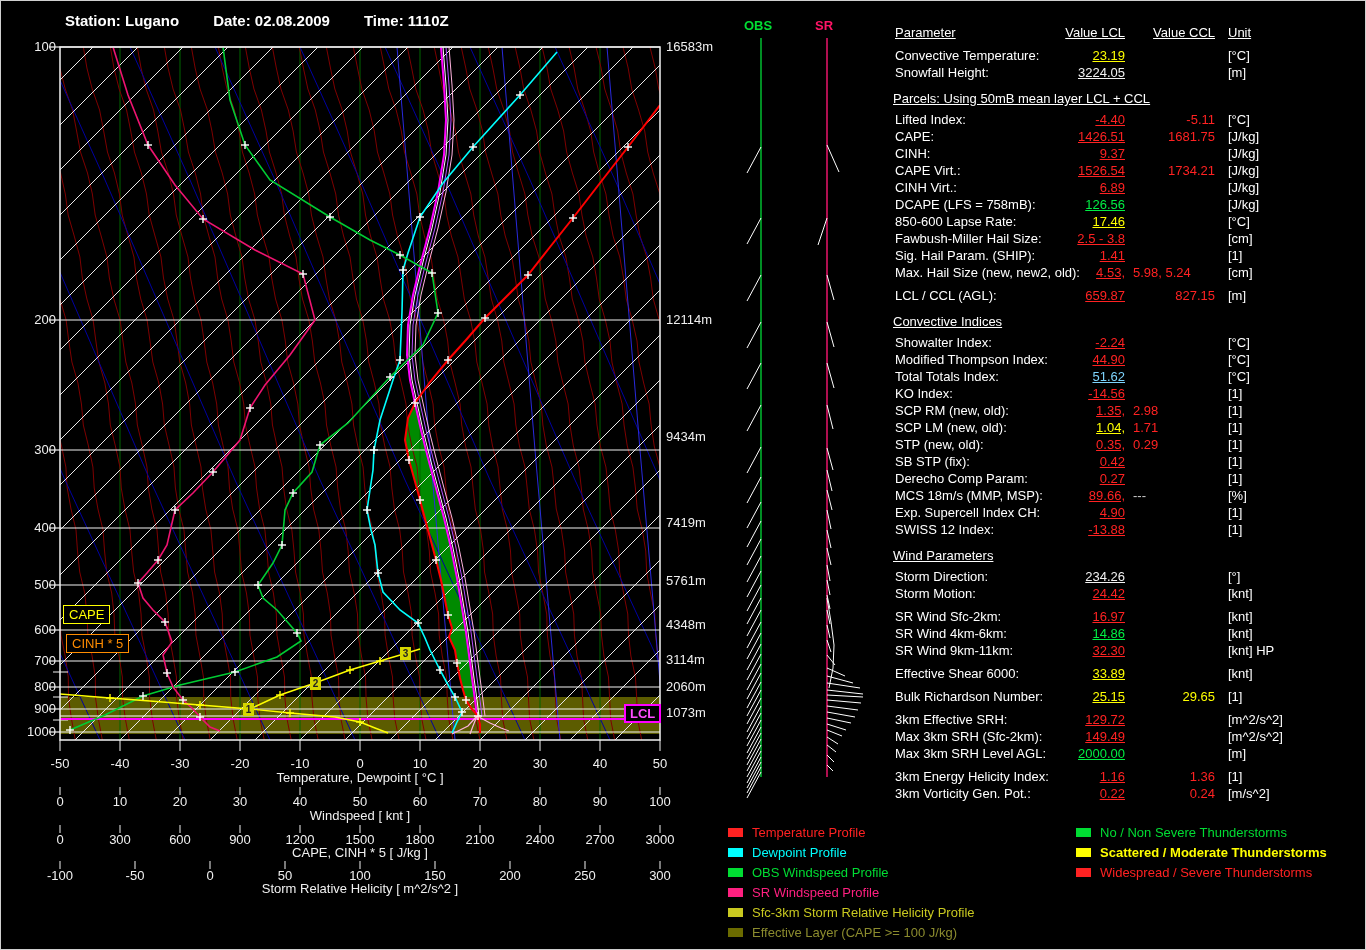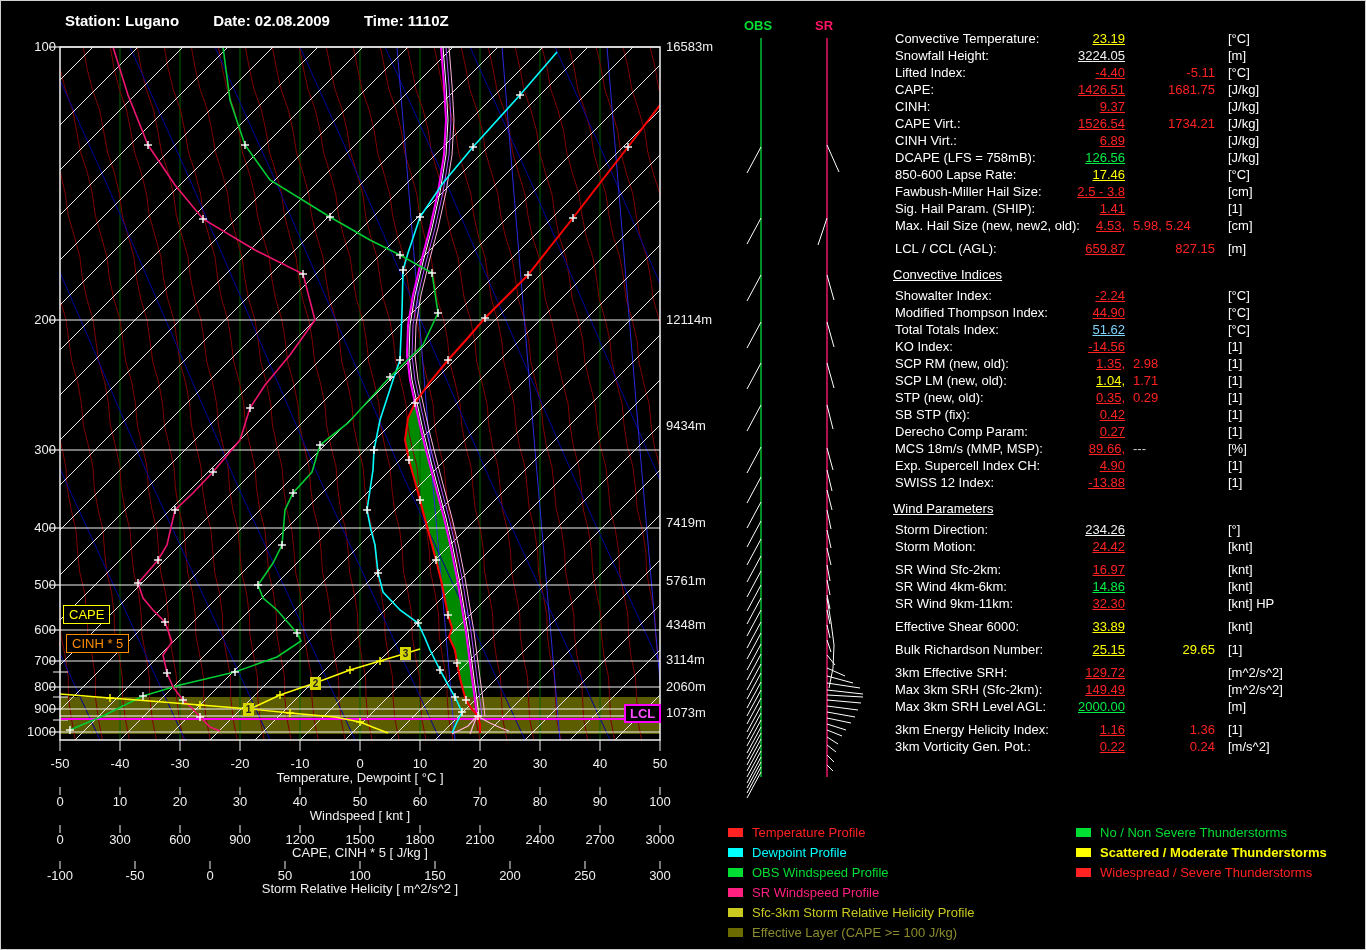--- a/index.html
+++ b/index.html
@@ -430,21 +430,21 @@
     <div class="axlbl pres" style="left: 8px; top: 442px;">300</div>
     <div class="axlbl pres" style="left: 8px; top: 520px;">400</div>
     <div class="axlbl pres" style="left: 8px; top: 577px;">500</div>
     <div class="axlbl pres" style="left: 8px; top: 622px;">600</div>
     <div class="axlbl pres" style="left: 8px; top: 653px;">700</div>
     <div class="axlbl pres" style="left: 8px; top: 679px;">800</div>
     <div class="axlbl pres" style="left: 8px; top: 701px;">900</div>
     <div class="axlbl pres" style="left: 8px; top: 724px;">1000</div>
     <div class="axlbl " style="left: 666px; top: 39px;">16583m</div>
     <div class="axlbl " style="left: 666px; top: 312px;">12114m</div>
-    <div class="axlbl " style="left: 666px; top: 418px;">9434m</div>
+    <div class="axlbl " style="left: 666px; top: 429px;">9434m</div>
     <div class="axlbl " style="left: 666px; top: 515px;">7419m</div>
     <div class="axlbl " style="left: 666px; top: 573px;">5761m</div>
     <div class="axlbl " style="left: 666px; top: 617px;">4348m</div>
     <div class="axlbl " style="left: 666px; top: 652px;">3114m</div>
     <div class="axlbl " style="left: 666px; top: 679px;">2060m</div>
     <div class="axlbl " style="left: 666px; top: 705px;">1073m</div>
     <div class="axlbl num" style="left: 30px; top: 756px;">-50</div>
     <div class="axlbl num" style="left: 90px; top: 756px;">-40</div>
     <div class="axlbl num" style="left: 150px; top: 756px;">-30</div>
     <div class="axlbl num" style="left: 210px; top: 756px;">-20</div>
@@ -496,31 +496,38 @@
 <span id="sr-lbl">SR</span>
 
 <div id="cape-box" class="boxlbl">CAPE</div>
 <div id="cinh-box" class="boxlbl">CINH * 5</div>
 <div id="lcl-box" class="boxlbl">LCL</div>
 <div class="chip" style="left:243px;top:703px">1</div>
 <div class="chip" style="left:310px;top:677px">2</div>
 <div class="chip" style="left:400px;top:647px">3</div>
 
 <div id="panel">
+    <div class="prow">
+      <span class="plabel colh">Parameter</span>
+      <span class="pv1 colh">Value LCL</span>
+      <span class="pv2 colh">Value CCL</span>
+      <span class="punit colh">Unit</span>
+    </div>
     <div style="height: 6px;"></div>
     <div class="prow">
       <span class="plabel">Convective Temperature:</span>
       <span class="pv1" style="color: rgb(255, 255, 0);">23.19</span>
       <span class="punit">[°C]</span>
     </div>
     <div class="prow">
       <span class="plabel">Snowfall Height:</span>
       <span class="pv1" style="color: rgb(242, 242, 242);">3224.05</span>
       <span class="punit">[m]</span>
     </div>
+    <div class="prow sect">Parcels: Using 50mB mean layer LCL + CCL</div>
     <div class="prow">
       <span class="plabel">Lifted Index:</span>
       <span class="pv1" style="color: rgb(255, 34, 34);">-4.40</span>
       <span class="pv2" style="color: rgb(255, 34, 34);">-5.11</span>
       <span class="punit">[°C]</span>
     </div>
     <div class="prow">
       <span class="plabel">CAPE:</span>
       <span class="pv1" style="color: rgb(255, 34, 34);">1426.51</span>
       <span class="pv2" style="color: rgb(255, 34, 34);">1681.75</span>

